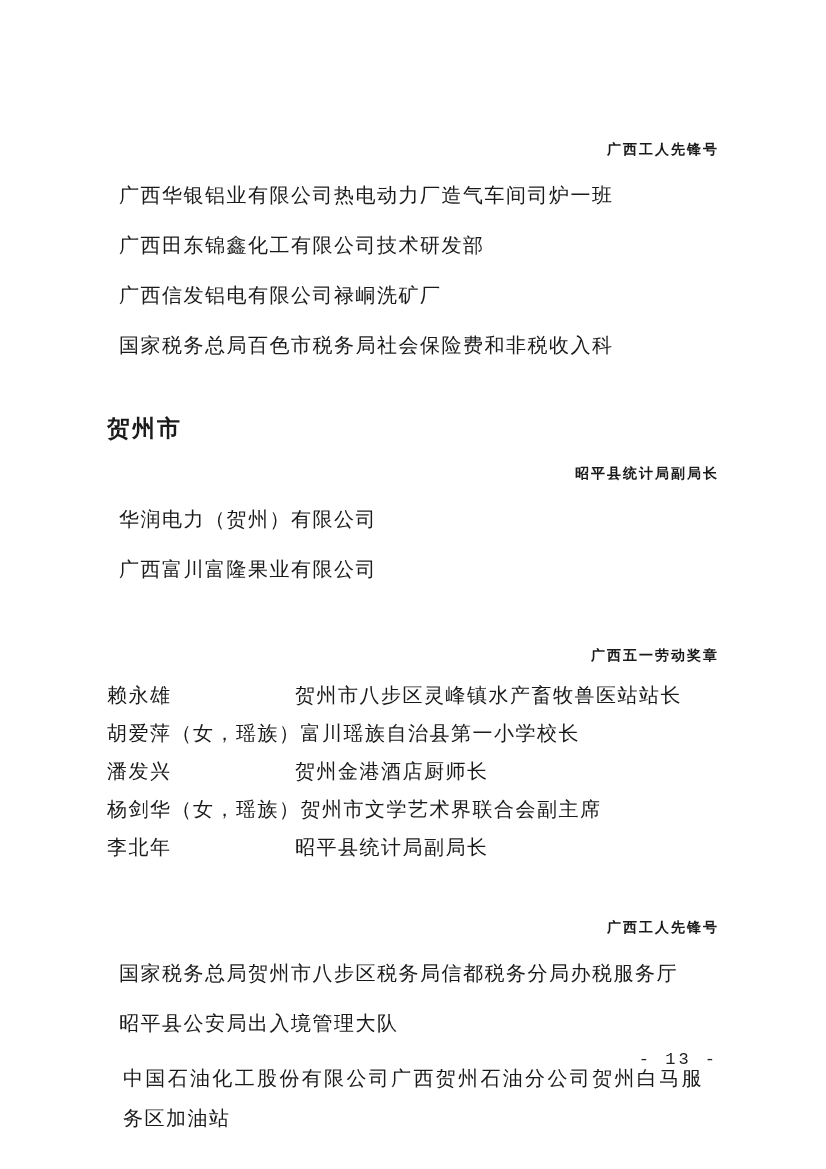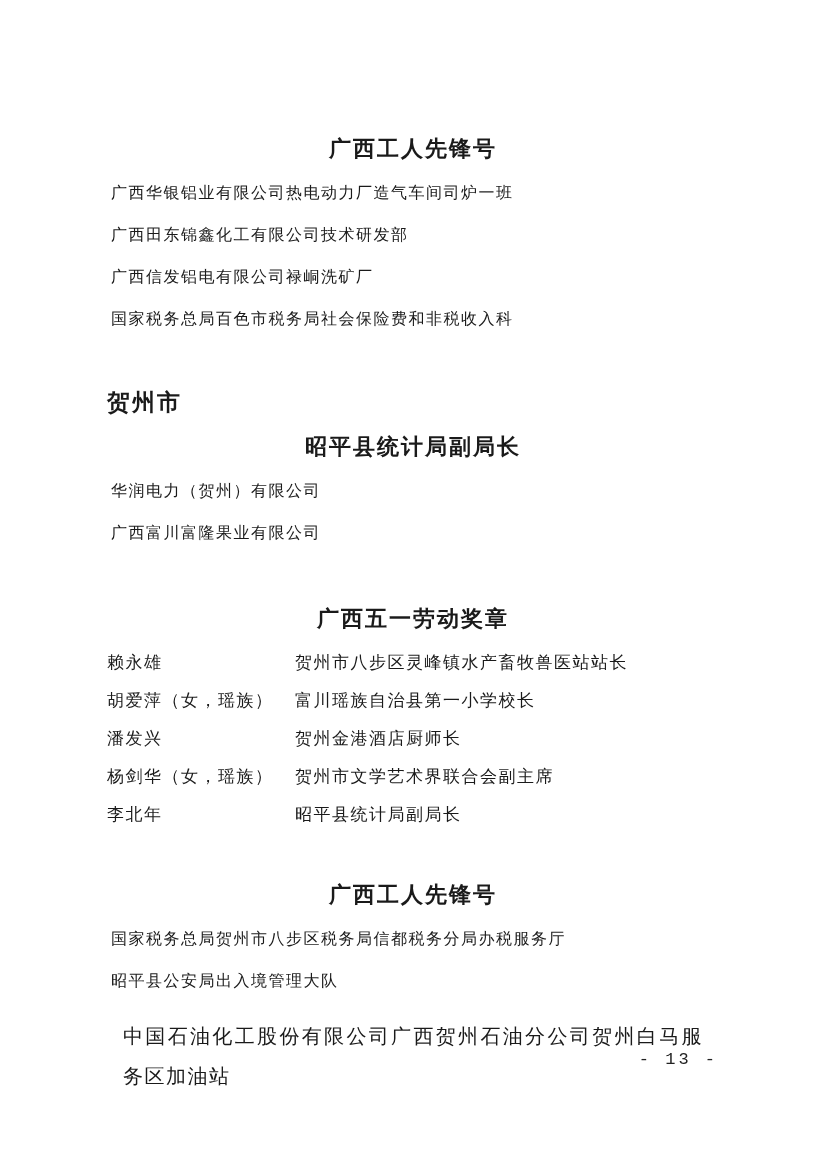--- a/index.html
+++ b/index.html
@@ -14,25 +14,25 @@
     background: #ffffff;
     color: #1a1a1a;
     font-family: "Liberation Serif", "DejaVu Serif", serif;
     overflow: hidden;
     box-sizing: border-box;
     padding: 0 107px;
   }
   .heading {
     font-family: "Liberation Sans", "DejaVu Sans", sans-serif;
     font-weight: bold;
-    font-size: 22px;
+    font-size: 14px;
     line-height: 30px;
-    text-align: center;
+    text-align: right;
     letter-spacing: 2px;
-    margin: 10px;
+    margin: 0;
   }
   .heading.first {
     margin-top: 134px;
   }
   .city-heading {
     font-family: "Liberation Sans", "DejaVu Sans", sans-serif;
     font-weight: bold;
     font-size: 23px;
     line-height: 32px;
     text-align: left;
@@ -49,39 +49,39 @@
     margin-top: 46px;
   }
   .list {
     margin: 0;
     padding: 0;
   }
   .list.after-heading {
     margin-top: 6px;
   }
   .line {
-    margin: 4px;
-    font-size: 16px;
+    margin: 12px;
+    font-size: 20px;
     line-height: 38px;
     letter-spacing: 1.5px;
     white-space: nowrap;
   }
   .para {
     margin: 16px;
     font-size: 20px;
     line-height: 40px;
     letter-spacing: 1.5px;
     text-align: justify;
     text-justify: inter-ideograph;
   }
   .recipient-row {
     display: flex;
     flex-direction: row;
     align-items: baseline;
-    font-size: 17px;
+    font-size: 20px;
     line-height: 38px;
     letter-spacing: 1.5px;
   }
   .recipient-name {
     flex: 0 0 188px;
     white-space: nowrap;
   }
   .recipient-title {
     flex: 1 1 auto;
     white-space: nowrap;

